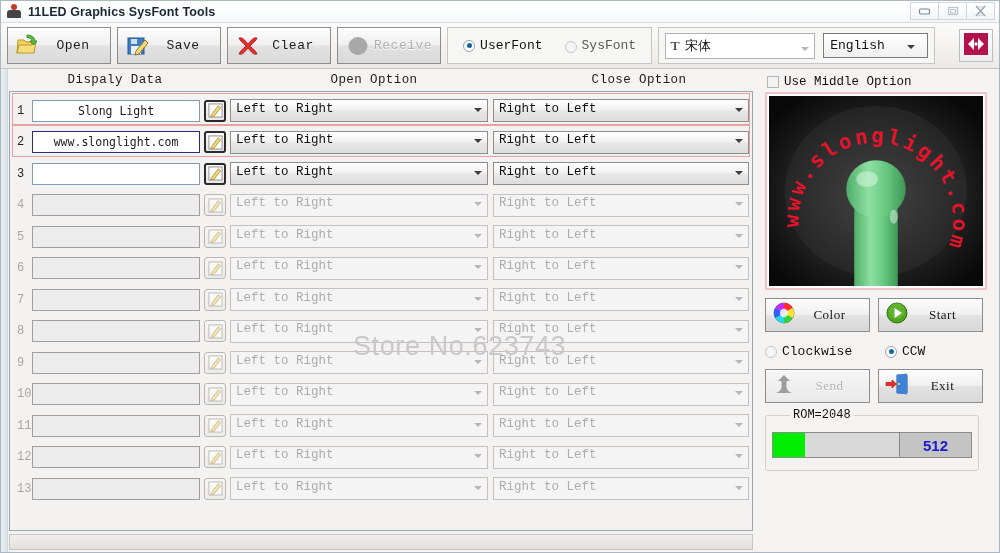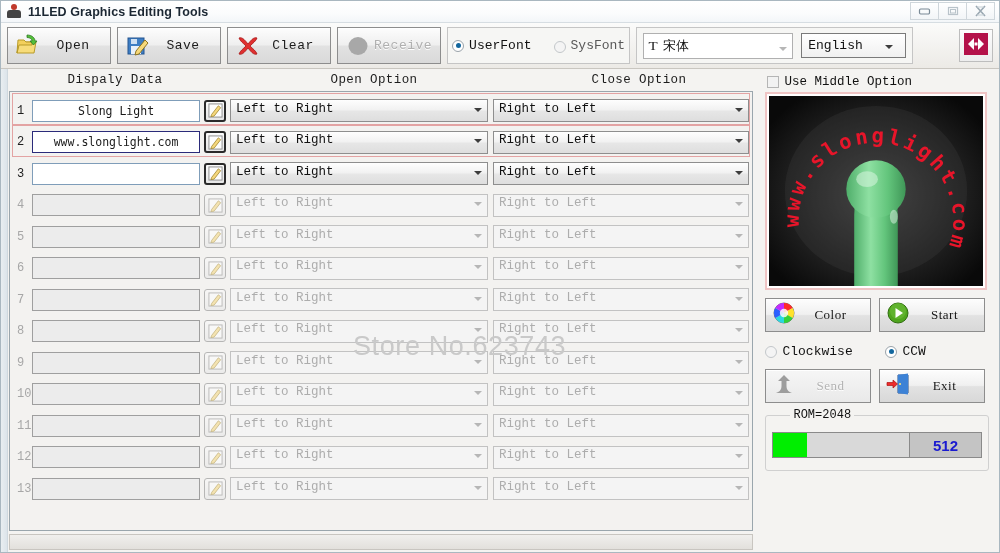--- a/index.html
+++ b/index.html
@@ -91,21 +91,21 @@
   }
   .tbtn.disabled { color:#9b9b9b; }
   .tbtn.disabled .lbl { color:#b0b0b0; text-shadow:0 1px 0 #fff; }
   .tico { width:24px; height:24px; position:relative; flex:0 0 auto; margin-right:4px;}
 
   .grp {
     height:37px;
     border:1px solid #c5c5c5;
     background:#f6f6f4;
     display:flex; align-items:center;
-    padding:0 4px; gap:22px;
+    padding:0 15px; gap:22px;
   }
   .radio {
     display:flex; align-items:center; gap:5px;
     font-family:"Liberation Mono", monospace;
     font-size:13px; color:#111;
   }
   .rdot {
     width:12px; height:12px; border-radius:50%;
     border:1px solid #9aa3aa; background:#fff;
     position:relative; flex:0 0 auto;
@@ -237,21 +237,21 @@
     background:linear-gradient(90deg,#e9eef1,#dce4ea);
     border-right:1px solid #cfd8de;
   }
   .bottomstrip {
     position:absolute; left:8px; bottom:4px; width:744px; height:16px;
     background:linear-gradient(#f0efed,#e2e0dc);
     border:1px solid #c8c5c0;
   }
 
   
-  .rightpane { width:240px; padding:4px 6px 0 2px; position:relative; }
+  .rightpane { width:240px; padding:4px 16px 0 2px; position:relative; }
   .chkrow { display:flex; align-items:center; gap:5px; margin:2px 0 3px 6px; }
   .chk {
     width:12px;height:12px;border:1px solid #b5b5b5;background:#f2f2f2;
     flex:0 0 auto;
   }
   .chkrow .lbl {
     font-family:"Liberation Mono", monospace; font-size:12.5px; color:#111;
   }
   .preview-wrap {
     margin-left:4px; width:222px; height:198px;
@@ -303,21 +303,21 @@
 </head>
 <body>
 
 <div id="app">
 
   <div class="titlebar">
     <div class="title-icon">
       <div class="head"></div>
         <div class="body"></div>
     </div>
-    <div class="title-text">11LED Graphics Editing Tools</div>
+    <div class="title-text">11LED Graphics SysFont Tools</div>
     <div class="title-watermark"></div>
     <div class="winbtns">
       <div class="winbtn">
         <svg width="13" height="9" viewBox="0 0 13 9">
             <rect x="1.5" y="2" width="10" height="5" rx="1.2" fill="none" stroke="#7a8a96" stroke-width="1.2"></rect>
           </svg>
       </div>
       <div class="winbtn">
         <svg width="12" height="10" viewBox="0 0 12 10">
             <rect x="1.5" y="1.5" width="9" height="7" fill="none" stroke="#b9c3ca" stroke-width="1.2"></rect>

